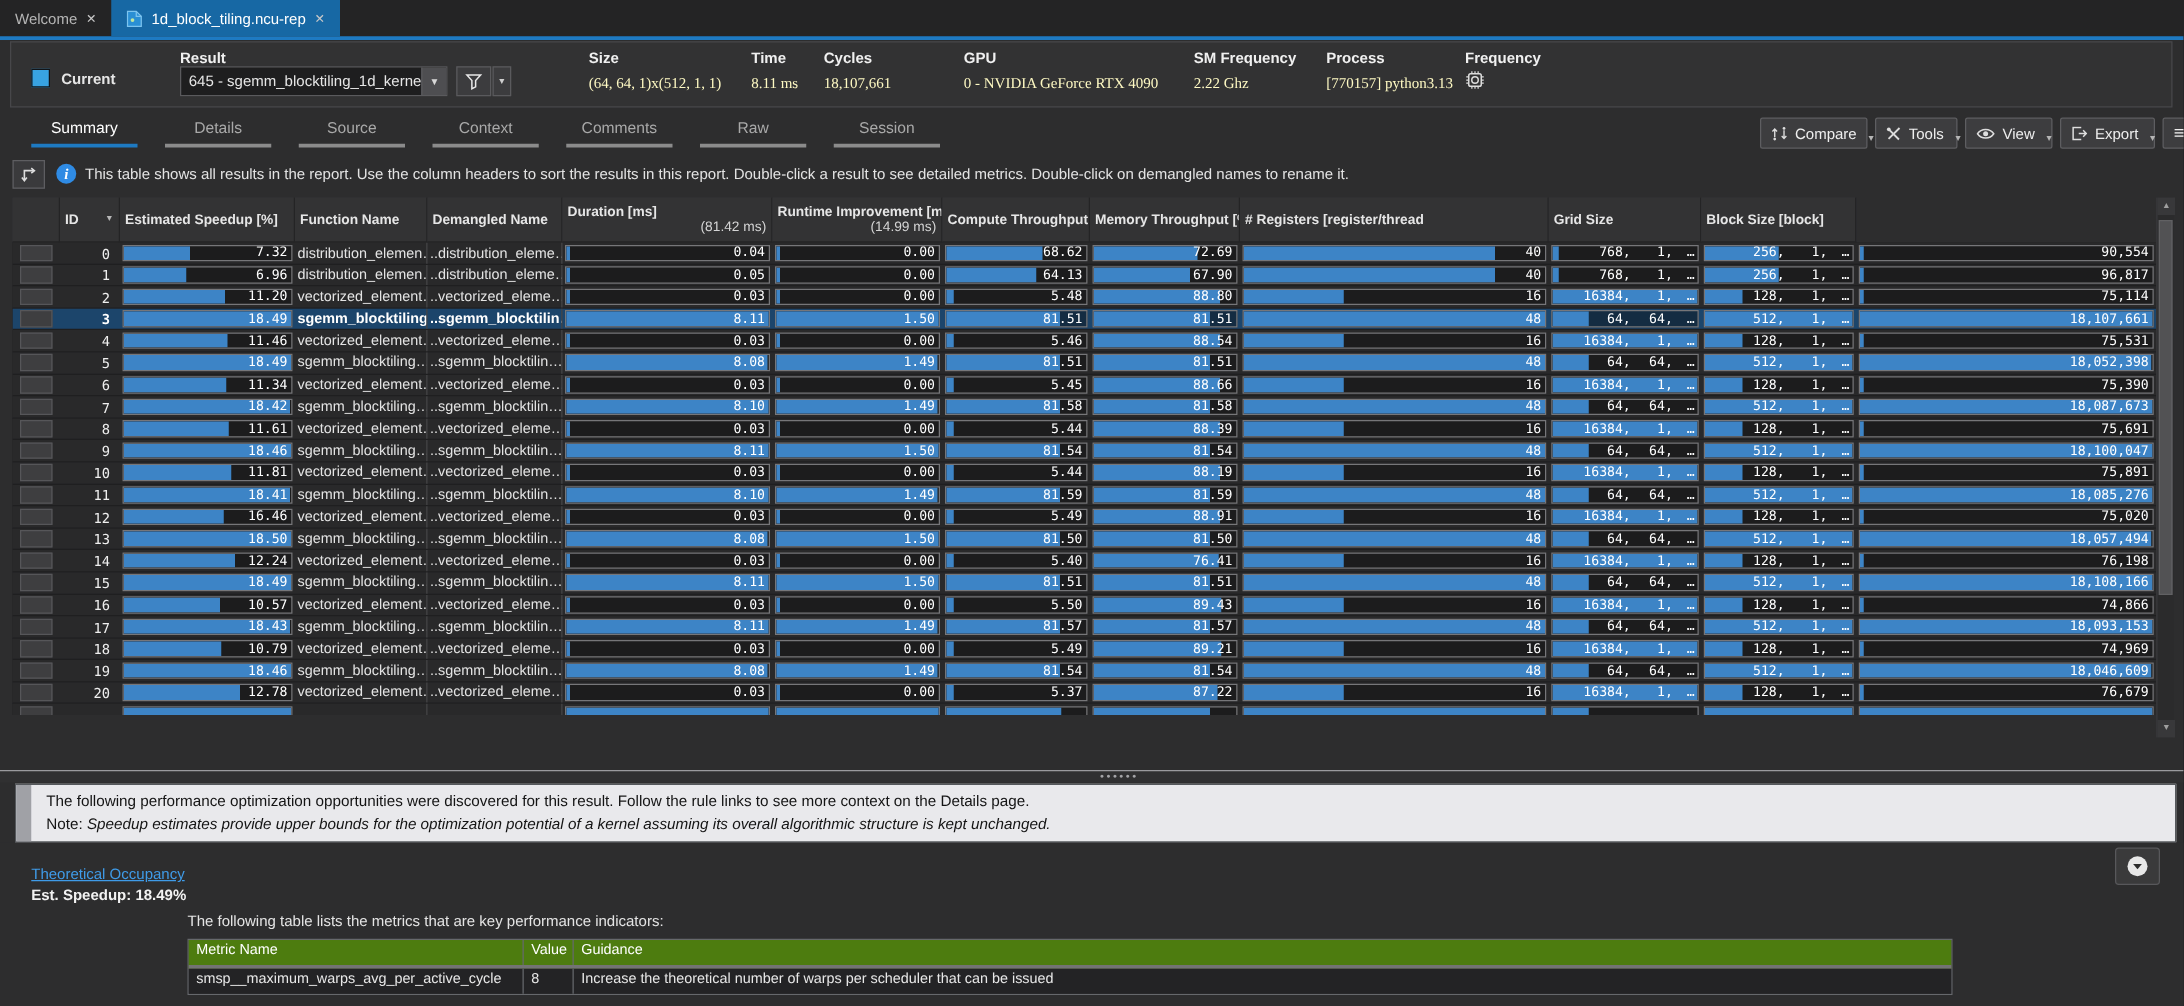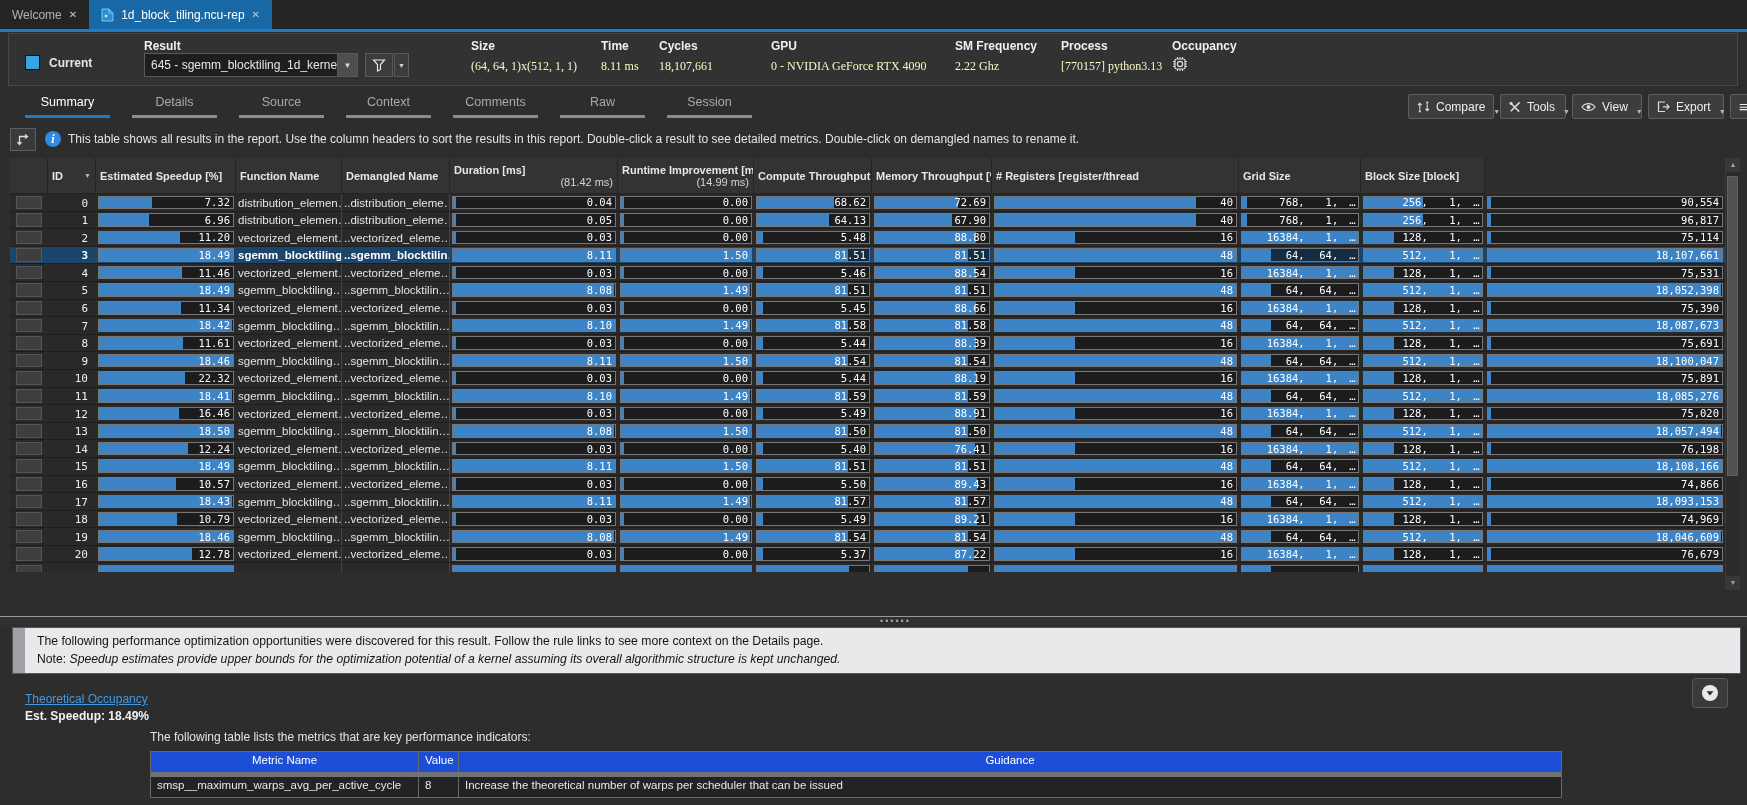--- a/index.html
+++ b/index.html
@@ -71,21 +71,21 @@
   .notice .stripe{position:absolute;left:0;top:0;bottom:0;width:12px;background:#a0a1a6;}
   .notice .nl{position:absolute;left:24px;white-space:nowrap;font-size:12.2px;}
   
   .rule{position:absolute;left:0;top:674px;width:100%;height:131px;background:#2d2d2e;}
   .rlink{position:absolute;left:25px;top:18px;color:#3f9be8;text-decoration:underline;}
   .rest{position:absolute;left:25px;top:35px;font-weight:bold;color:#f2f2f2;}
   .rpara{position:absolute;left:150px;top:21px;width:1480px;color:#e4e4e4;white-space:nowrap;}
   .rintro{position:absolute;left:150px;top:56px;color:#e4e4e4;}
   .mtable{position:absolute;left:150px;top:77px;width:1412px;border:1px solid #66686c;box-sizing:border-box;font-size:11.5px;}
   .mrow{display:flex;height:20px;align-items:stretch;}
-  .mrow.mhead{background:#1d4ed8;font-weight:normal;color:#fff;border-bottom:5px solid #737373;text-align:center;}
+  .mrow.mhead{background:#4d7c0f;font-weight:normal;color:#fff;border-bottom:3px solid #737373;}
   .mrow.mdata{background:#232325;color:#e8e8e8;}
   .mc{padding:2px 6px;border-right:1px solid #66686c;white-space:nowrap;overflow:hidden;box-sizing:border-box;}
   .mc0{width:268px}.mc1{width:40px}.mc2{flex:1;border-right:none;}
   .expbtn{position:absolute;left:1692px;top:4px;width:36px;height:30px;background:#3a3a3b;border:1px solid #58585b;border-radius:3px;display:flex;align-items:center;justify-content:center;box-sizing:border-box;}
   svg{display:block;}
 </style>
 </head>
 <body>
 
 <div class="app">
@@ -131,21 +131,21 @@
     <div class="lbl" style="left:592px">Time</div>
     <div class="val" style="left:592px">8.11 ms</div>
     <div class="lbl" style="left:650px">Cycles</div>
     <div class="val" style="left:650px">18,107,661</div>
     <div class="lbl" style="left:762px">GPU</div>
     <div class="val" style="left:762px">0 - NVIDIA GeForce RTX 4090</div>
     <div class="lbl" style="left:946px">SM Frequency</div>
     <div class="val" style="left:946px">2.22 Ghz</div>
     <div class="lbl" style="left:1052px">Process</div>
     <div class="val" style="left:1052px">[770157] python3.13</div>
-    <div class="lbl" style="left:1163px">Occupancy</div>
+    <div class="lbl" style="left:1163px">Frequency</div>
     <div class="val" style="left:1163px;top:22px">
       <svg width="16" height="16" viewBox="0 0 16 16">
           <rect x="3" y="3" width="10" height="10" rx="1.5" fill="none" stroke="#ddd" stroke-width="1.2"></rect>
           <circle cx="8" cy="8" r="2.6" fill="none" stroke="#ddd" stroke-width="1.2"></circle>
           <path d="M5.5 1 V3 M8 1 V3 M10.5 1 V3 M5.5 13 V15 M8 13 V15 M10.5 13 V15 M1 5.5 H3 M1 8 H3 M1 10.5 H3 M13 5.5 H15 M13 8 H15 M13 10.5 H15" stroke="#ddd" stroke-width="1"></path>
         </svg>
     </div>
   </div>
 
   <div class="navrow">
@@ -918,21 +918,21 @@
         </div>
     </div>
       <div class="trow">
       <div class="slot cw0">
           <div class="grip"></div>
         </div>
       <div class="slot cw1 idslot">10</div>
       <div class="slot cw2">
           <div class="bar cell-speedup">
             <div class="fill" style="width: 63.8378%;"></div>
-            <span class="bv">22.32</span>
+            <span class="bv">11.81</span>
           </div>
         </div>
       <div class="slot cw3 txtslot">vectorized_element…</div>
       <div class="slot cw4 txtslot">..vectorized_eleme…</div>
       <div class="slot cw5">
           <div class="bar cell-dur">
             <div class="fill" style="width: 0.369914%;"></div>
             <span class="bv">0.03</span>
           </div>
         </div>

